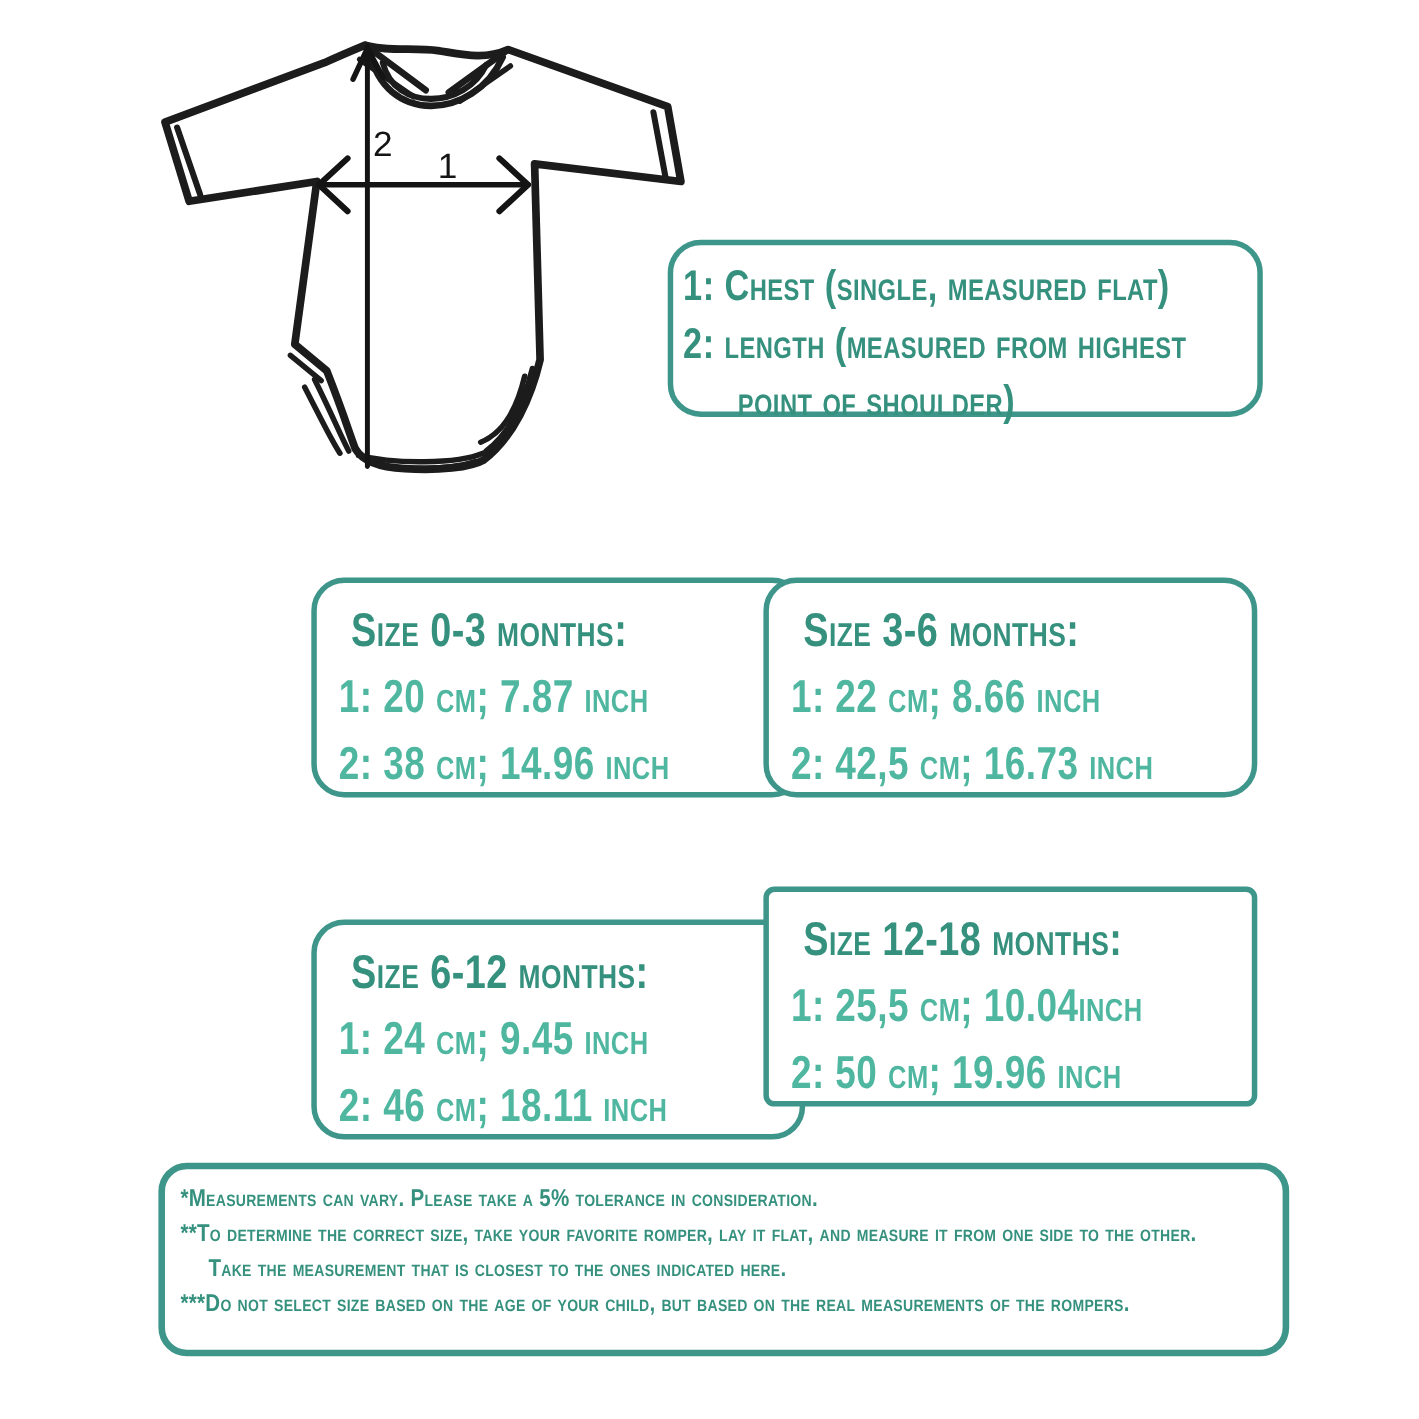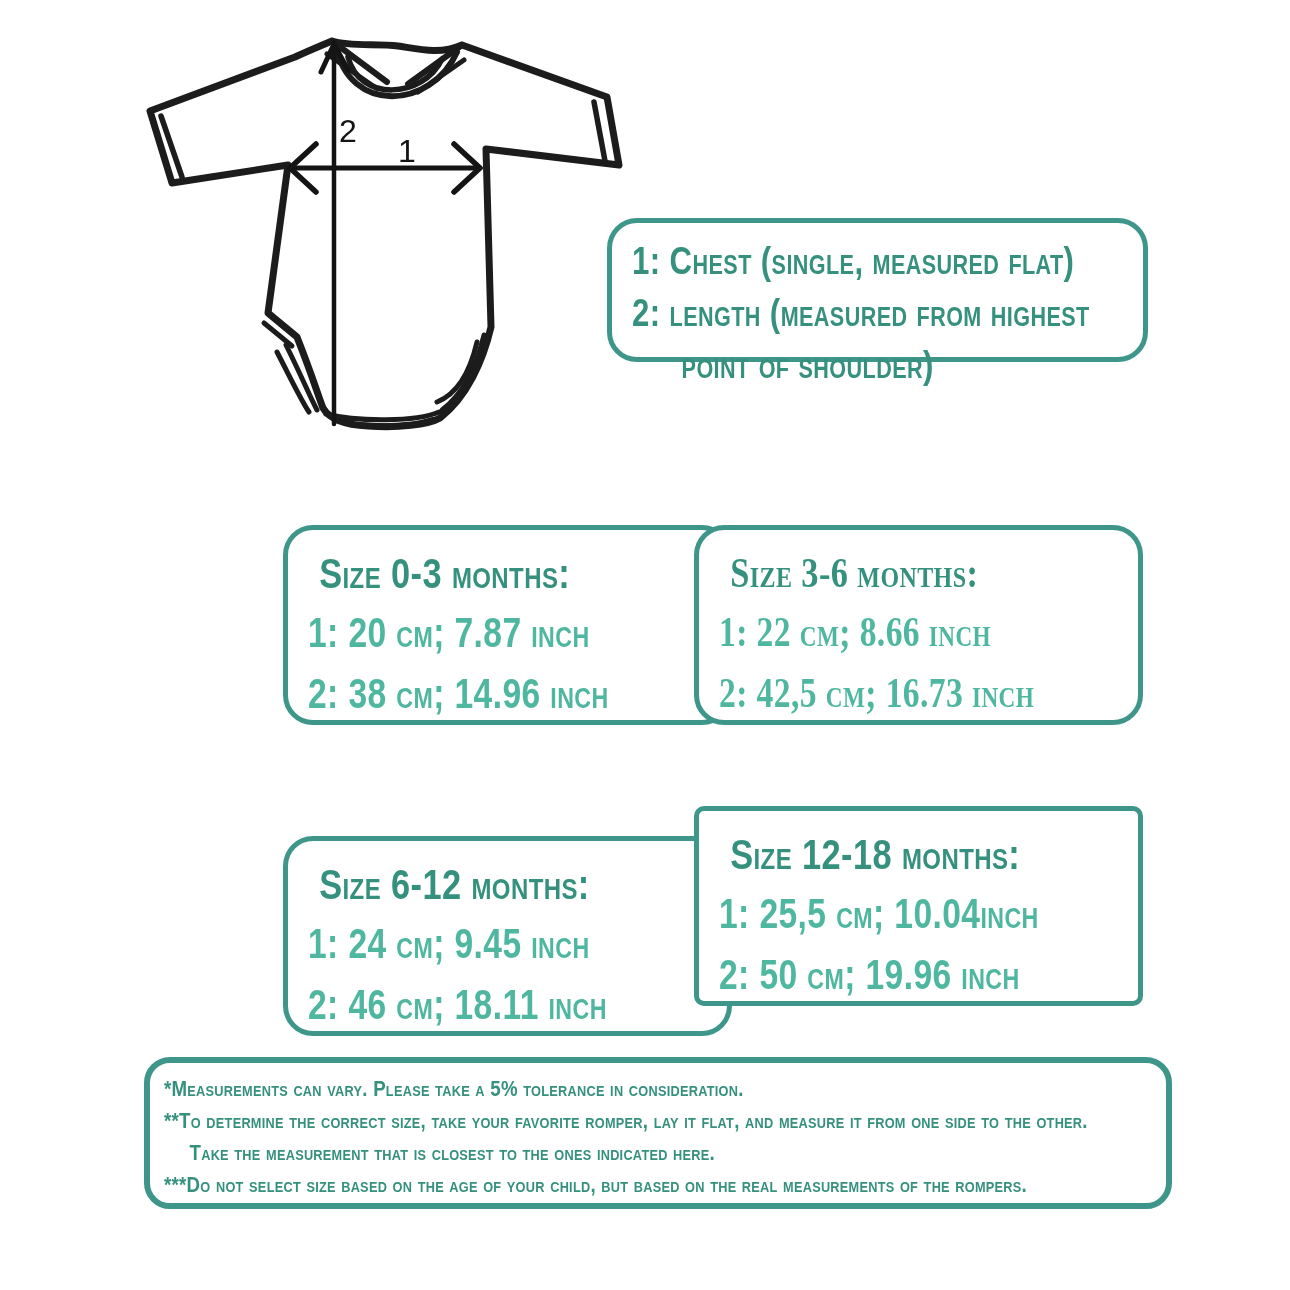--- a/index.html
+++ b/index.html
@@ -16,33 +16,33 @@
   .rbox{
     position:absolute;box-sizing:border-box;background:#fff;
     border:5px solid var(--box-border);border-radius:30px;
   }
   .hw{
     display:block;white-space:nowrap;
     transform:scaleX(0.8);transform-origin:0 50%;
     font-variant:small-caps;font-weight:700;letter-spacing:0.5px;
   }
   
-  #legend{left:607px;top:218px;width:541px;height:144px;padding:12px 20px;}
+  #legend{left:607px;top:218px;width:541px;height:161px;padding:12px 9px;}
   #legend .hw{font-size:39px;line-height:52px;color:var(--teal-text);}
   #legend .indent{padding-left:62px;}
   
   .sizebox{width:449px;height:200px;padding:14px 20px;}
   #size1{left:283px;top:525px;}
-  #size2{left:694px;top:525px;font-family:Liberation Serif, serif;}
+  #size2{left:694px;top:525px;}
   #size3{left:283px;top:836px;}
   #size4{left:694px;top:806px;border-radius:10px;}
   .sizebox .title{font-size:43px;line-height:58px;color:var(--teal-text);padding-left:14px;}
   .sizebox .meas{font-size:42px;line-height:61px;color:var(--green-text);}
   
-  #footnotes{left:144px;top:1057px;width:1028px;height:152px;border-width:6px;border-radius:26px;padding:10px 14px;}
+  #footnotes{left:144px;top:1057px;width:1028px;height:176px;border-width:6px;border-radius:26px;padding:10px 14px;}
   #footnotes .hw{font-size:22px;line-height:32px;transform:scaleX(0.85);color:var(--teal-text);letter-spacing:0.3px;}
   #footnotes .indent{padding-left:30px;}
   
   #bodysuit{position:absolute;left:140px;top:15px;width:490px;height:435px;}
   #bodysuit text{font-family:"Liberation Sans",sans-serif;}
 </style>
 </head>
 <body>
 
 <div id="canvas">

